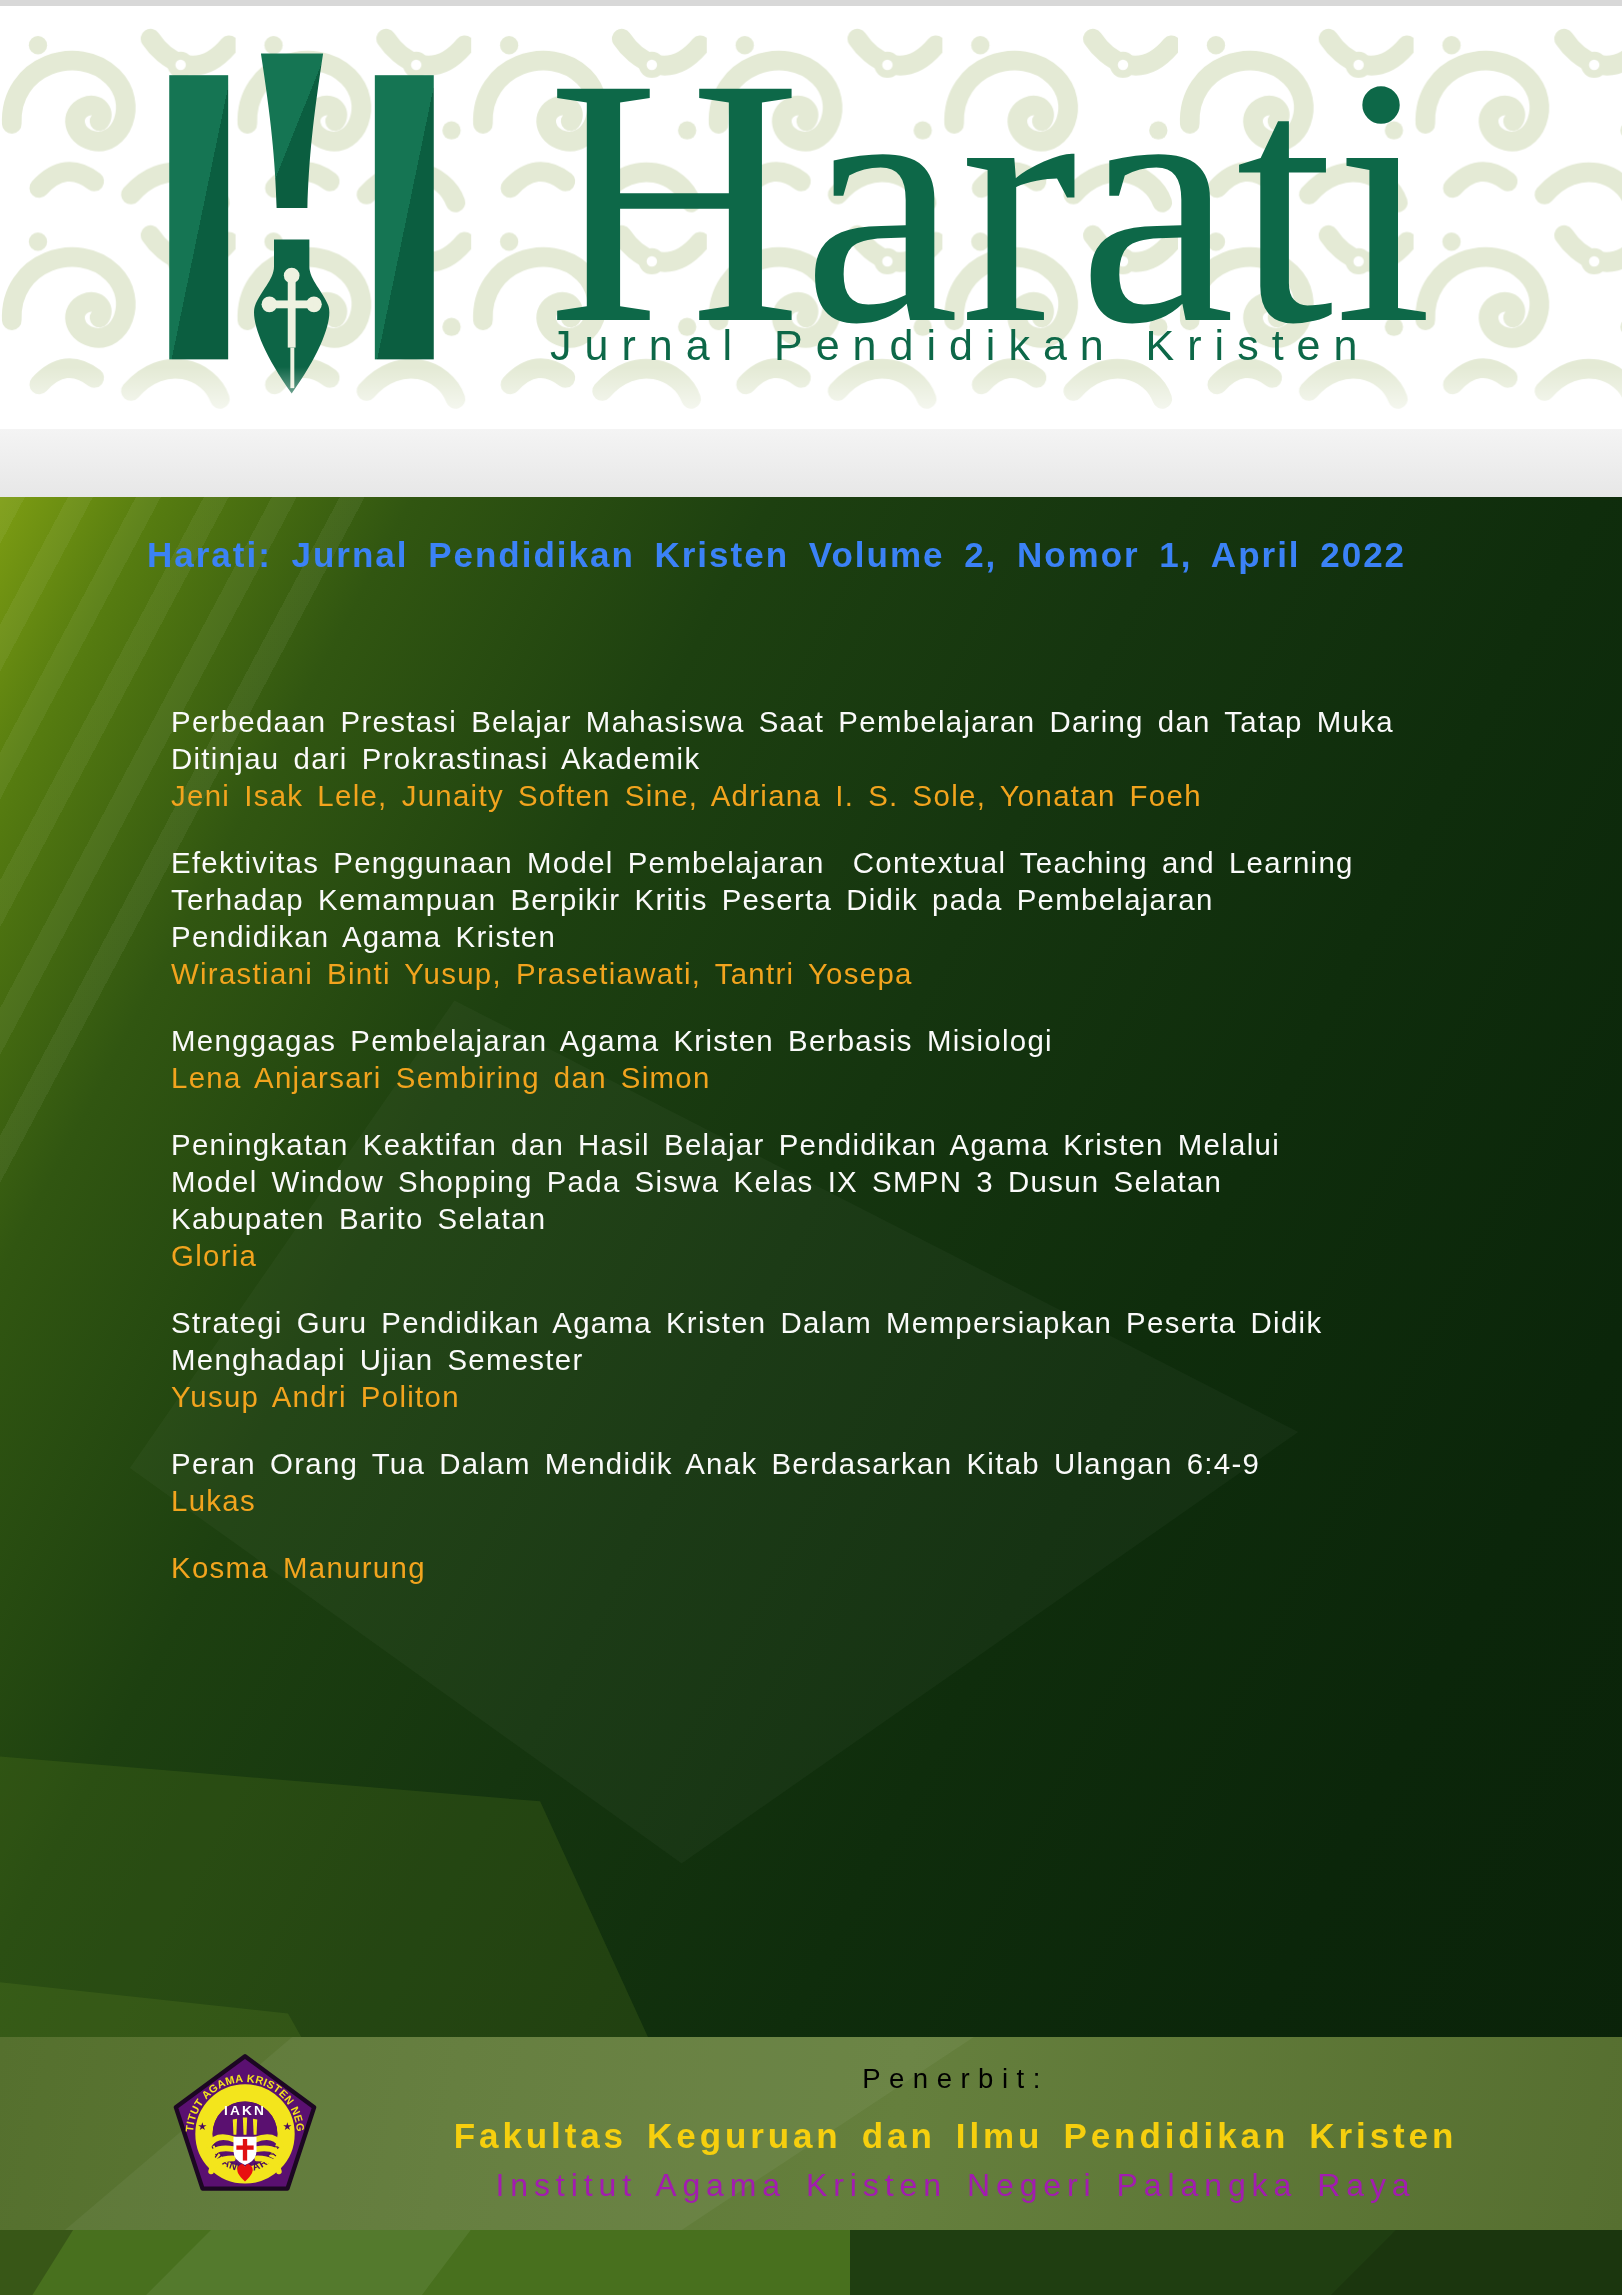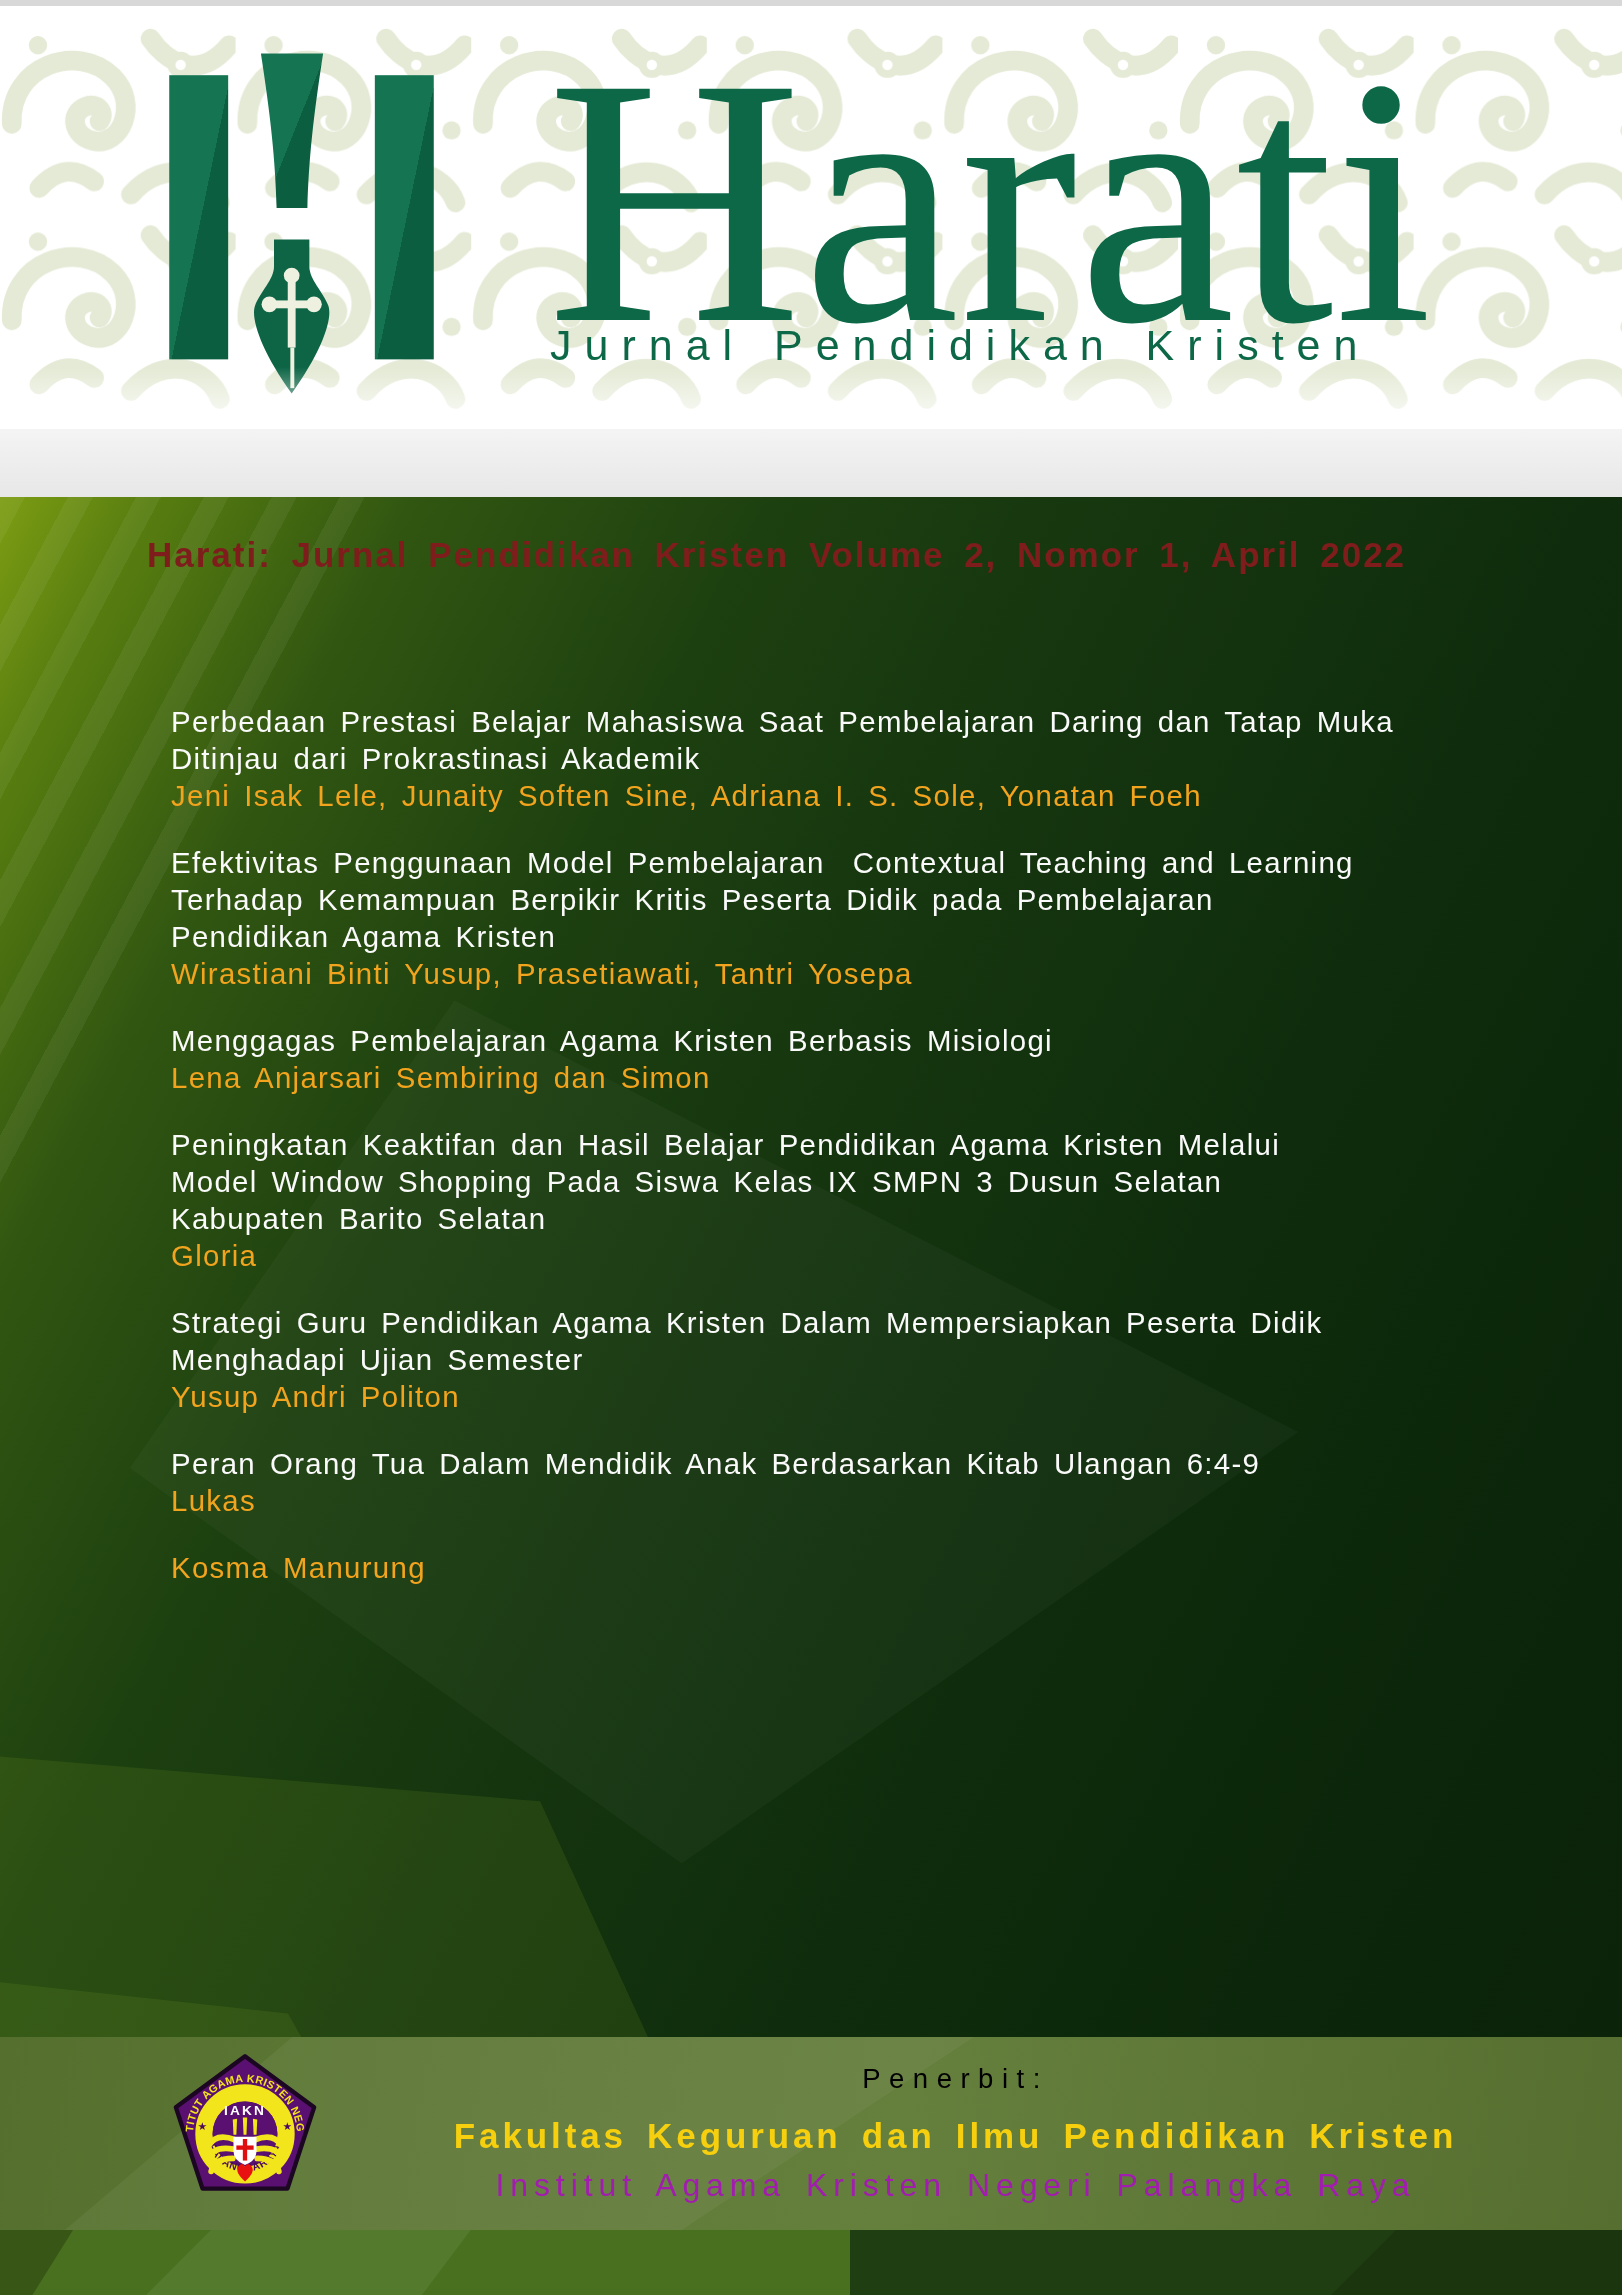--- a/index.html
+++ b/index.html
@@ -34,21 +34,21 @@
     background:rgba(255,255,255,.03);
     clip-path:polygon(28% 28%,80% 52%,42% 76%,8% 54%);}
   .facet-low{position:absolute;left:0;top:1237px;width:982px;height:561px;
     background:rgba(125,165,42,.15);
     clip-path:polygon(0 4%,55% 12%,78% 100%,0 100%);}
   .facet-low2{position:absolute;left:0;top:1407px;width:720px;height:391px;
     background:rgba(150,190,55,.12);
     clip-path:polygon(0 20%,40% 28%,62% 100%,0 100%);}
 
   .issue-line{position:absolute;left:147px;top:535px;width:1374px;
-    font-size:35px;font-weight:700;color:#7f1d1d;
+    font-size:35px;font-weight:700;color:#3b82f6;
     letter-spacing:2px;word-spacing:7.9px;white-space:nowrap;}
 
   
   .toc{position:absolute;left:171px;top:703px;width:1299px;}
   .toc-item{margin-bottom:30px;}
   .a-title{font-size:29.4px;line-height:37px;color:#fafafa;
     letter-spacing:1.3px;word-spacing:4.6px;white-space:pre-wrap;}
   .a-authors{font-size:29.4px;line-height:37px;color:#f2a41e;
     letter-spacing:1.3px;word-spacing:4.6px;}
 

